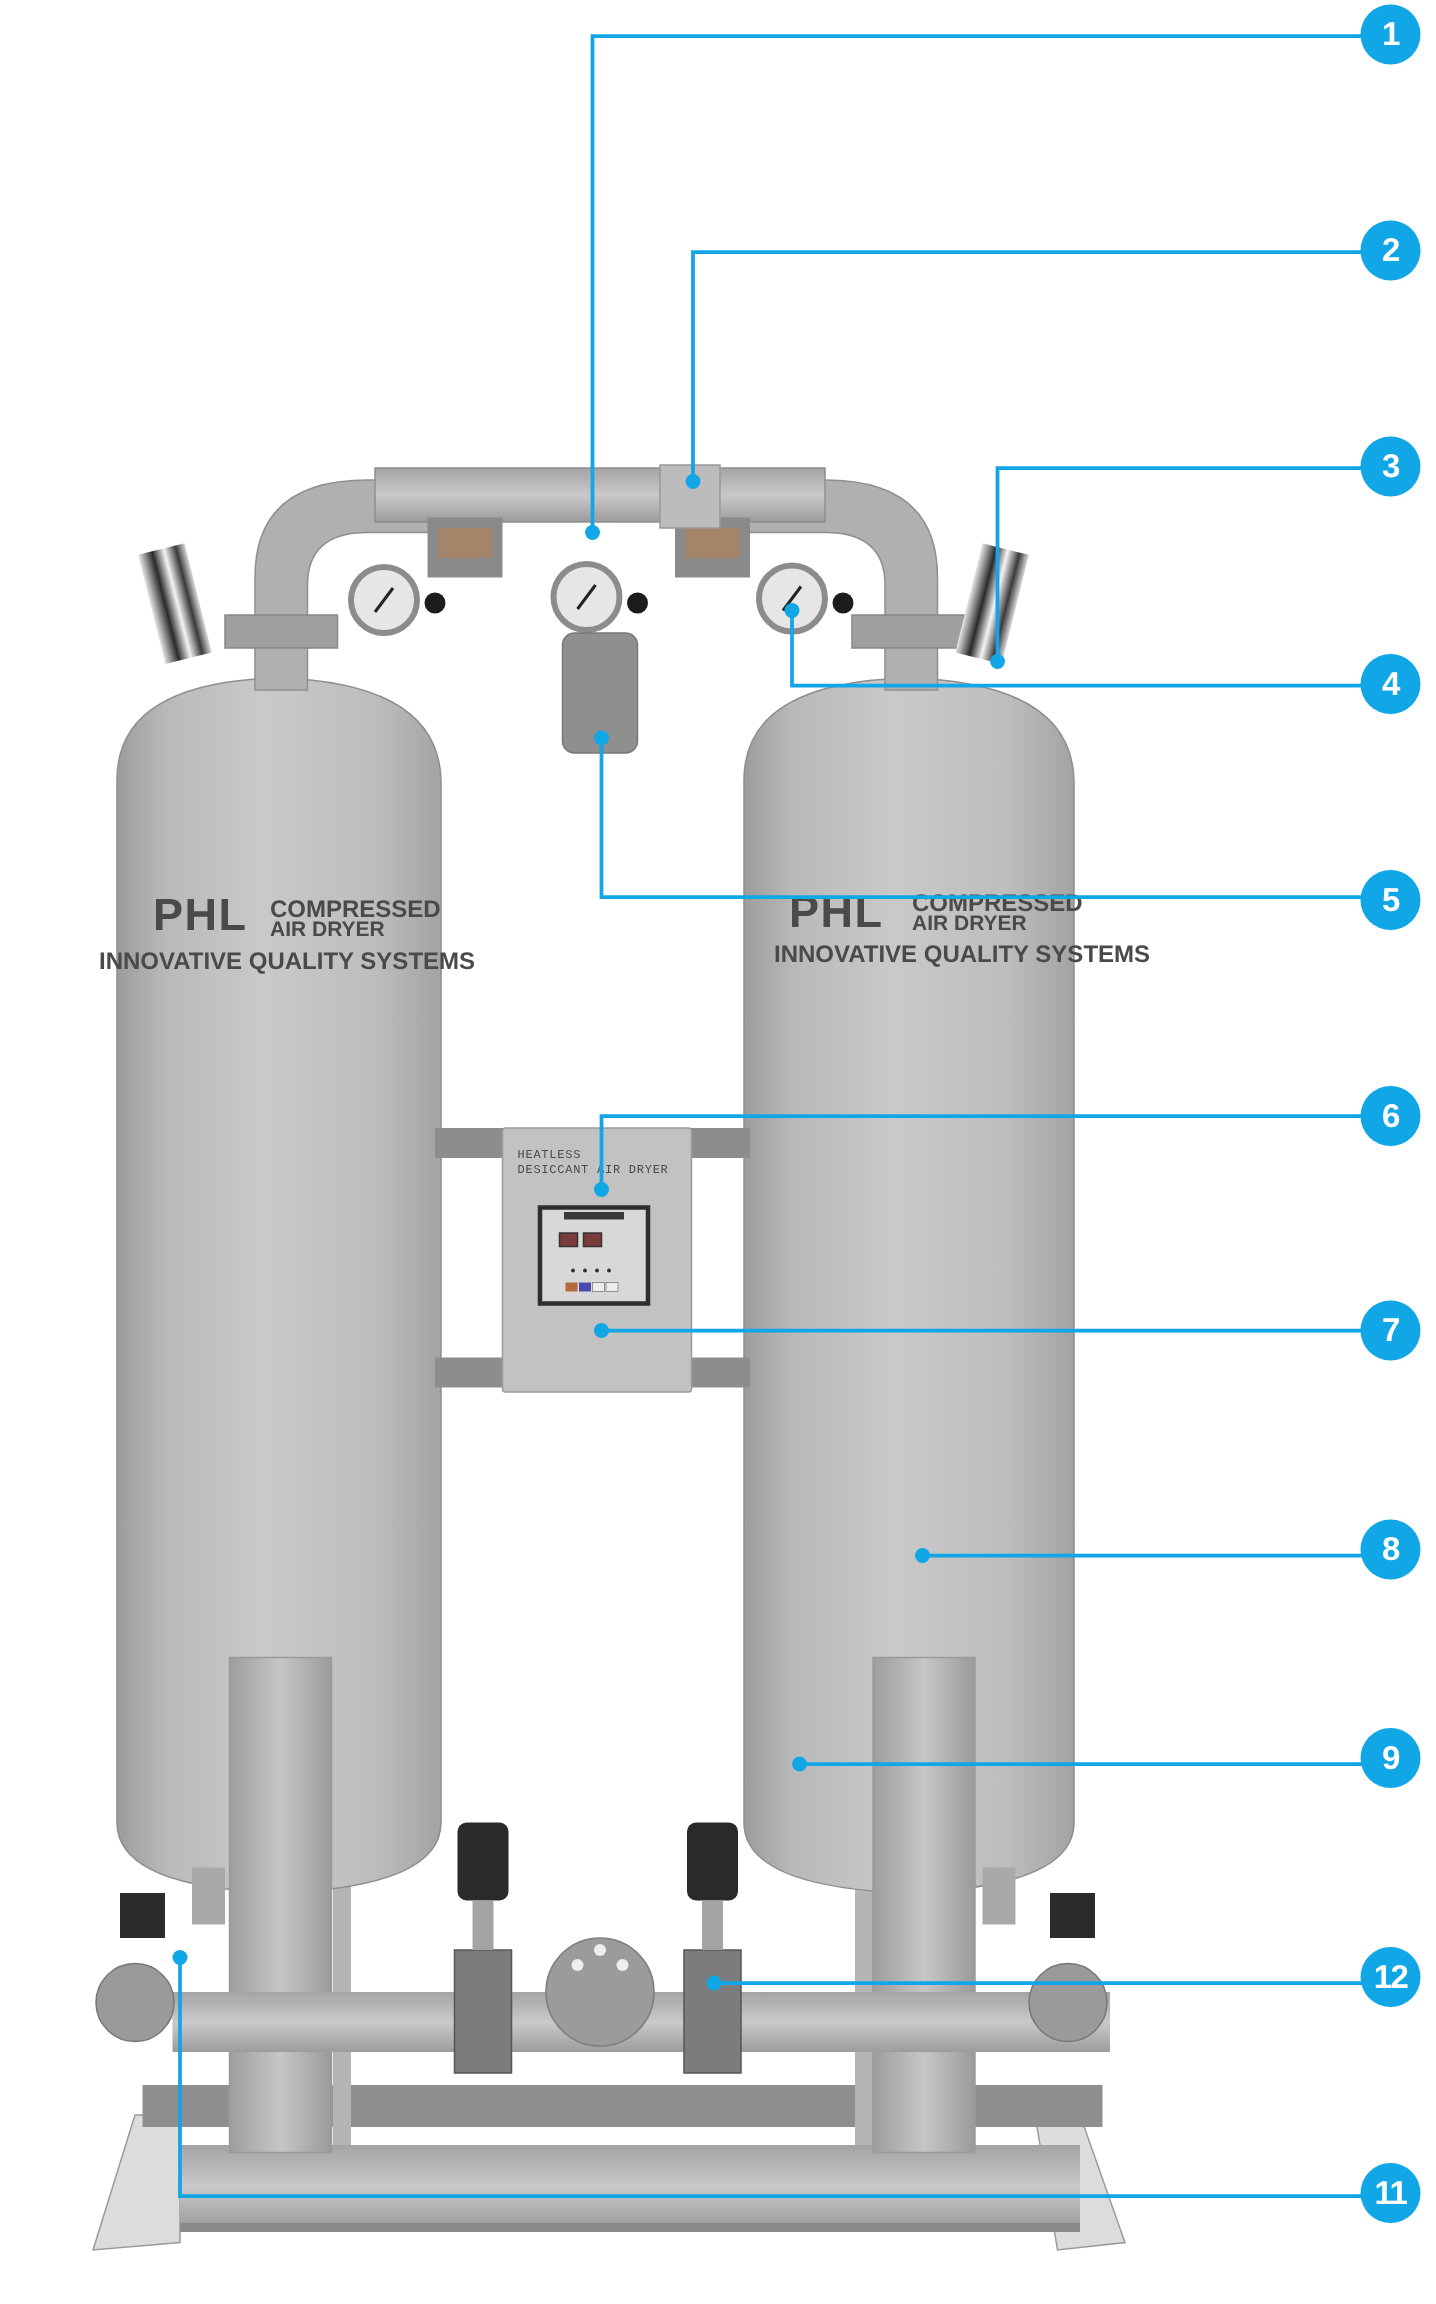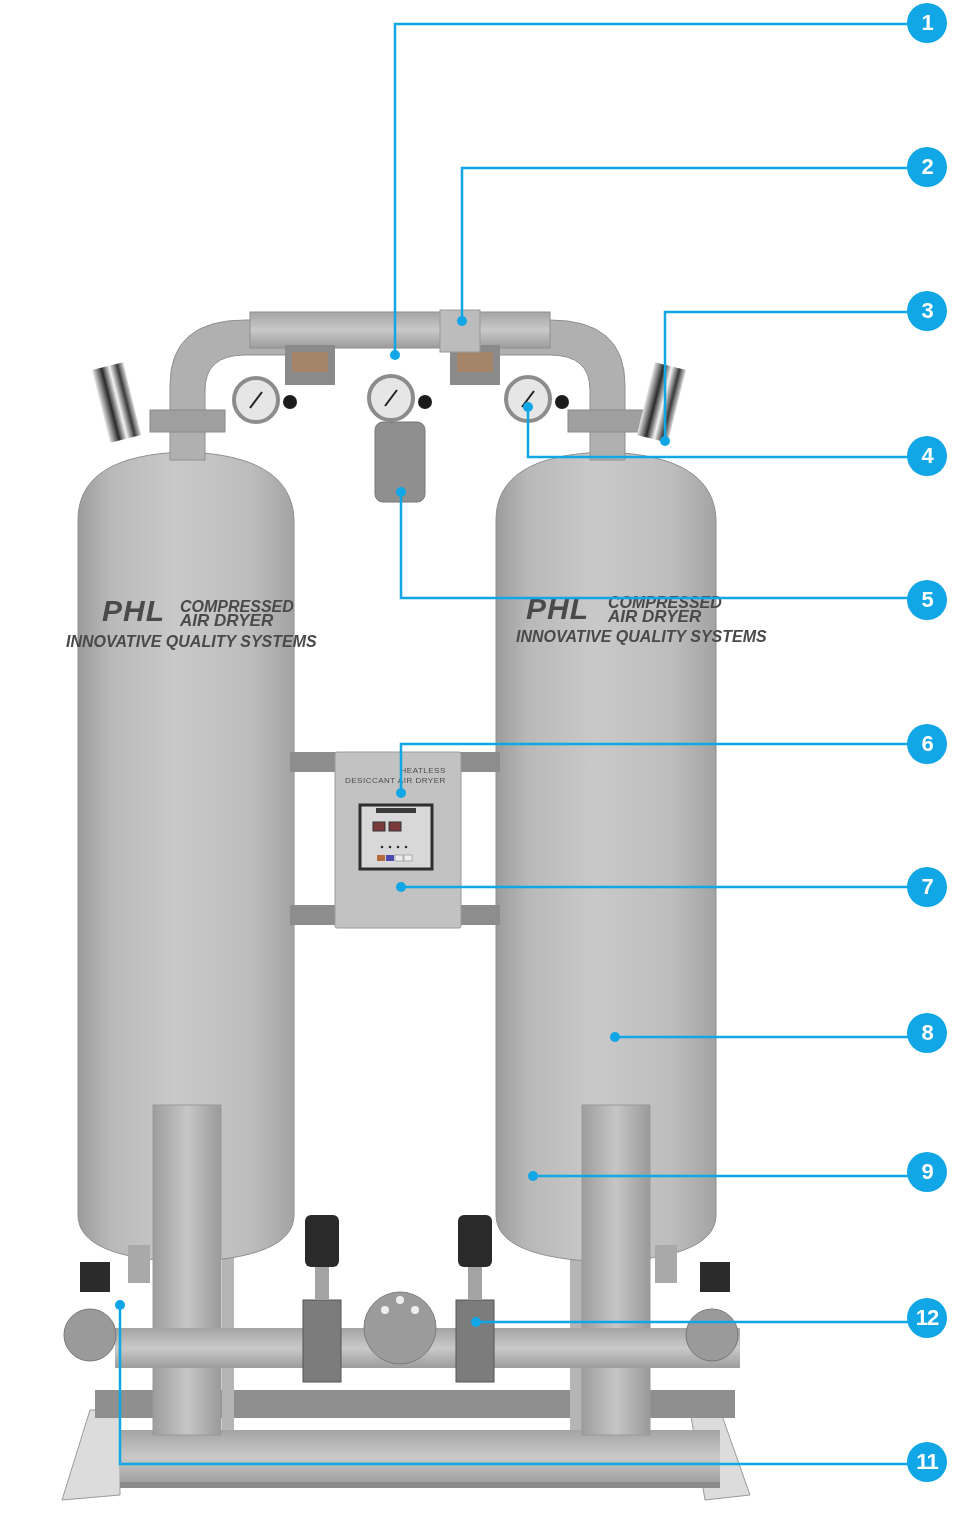--- a/index.html
+++ b/index.html
@@ -4,26 +4,26 @@
 <style>
   html, body { margin: 0; padding: 0; background: #ffffff; }
   body { width: 957px; height: 1536px; position: relative; overflow: hidden; font-family: "Liberation Sans", sans-serif; }
   #stage { position: absolute; left: 0; top: 0; width: 957px; height: 1536px; }
   .callout-badge {
     position: absolute; width: 40px; height: 40px; border-radius: 50%;
     background: #11a6e6; color: #ffffff; font-family: "Liberation Sans", sans-serif;
     font-weight: bold; font-size: 22px; display: flex; align-items: center; justify-content: center;
     box-sizing: border-box; letter-spacing: -1px;
   }
-  .tank-label { position: absolute; color: #4a4a4a; font-family: "Liberation Sans", sans-serif; font-style: italic; font-weight: bold; }
+  .tank-label { position: absolute; color: #4a4a4a; font-family: "Liberation Sans", sans-serif; font-weight: bold; }
   .tank-label .brand { position: absolute; font-size: 30px; letter-spacing: 1px; }
   .tank-label .line1 { position: absolute; font-size: 16px; }
-  .tank-label .line2 { position: absolute; font-size: 17px; }
+  .tank-label .line2 { position: absolute; font-size: 14px; }
   .tank-label .tag { position: absolute; font-size: 16px; white-space: nowrap; }
-  .panel-title { position: absolute; font-family: Liberation Sans, sans-serif; font-size: 8px; color: #4a4a4a; line-height: 10px; letter-spacing: 0.5px; text-align: right; }
+  .panel-title { position: absolute; font-family: Liberation Mono, monospace; font-size: 8px; color: #4a4a4a; line-height: 10px; letter-spacing: 0.5px; }
 </style>
 </head>
 <body>
 
 <div id="stage">
 
   <svg width="957" height="1536" viewBox="0 0 957 1536" style="position:absolute;left:0;top:0;">
     <defs>
       <linearGradient id="tankGrad" x1="0" x2="1" y1="0" y2="0">
         <stop offset="0" stop-color="#9c9c9c"></stop>

